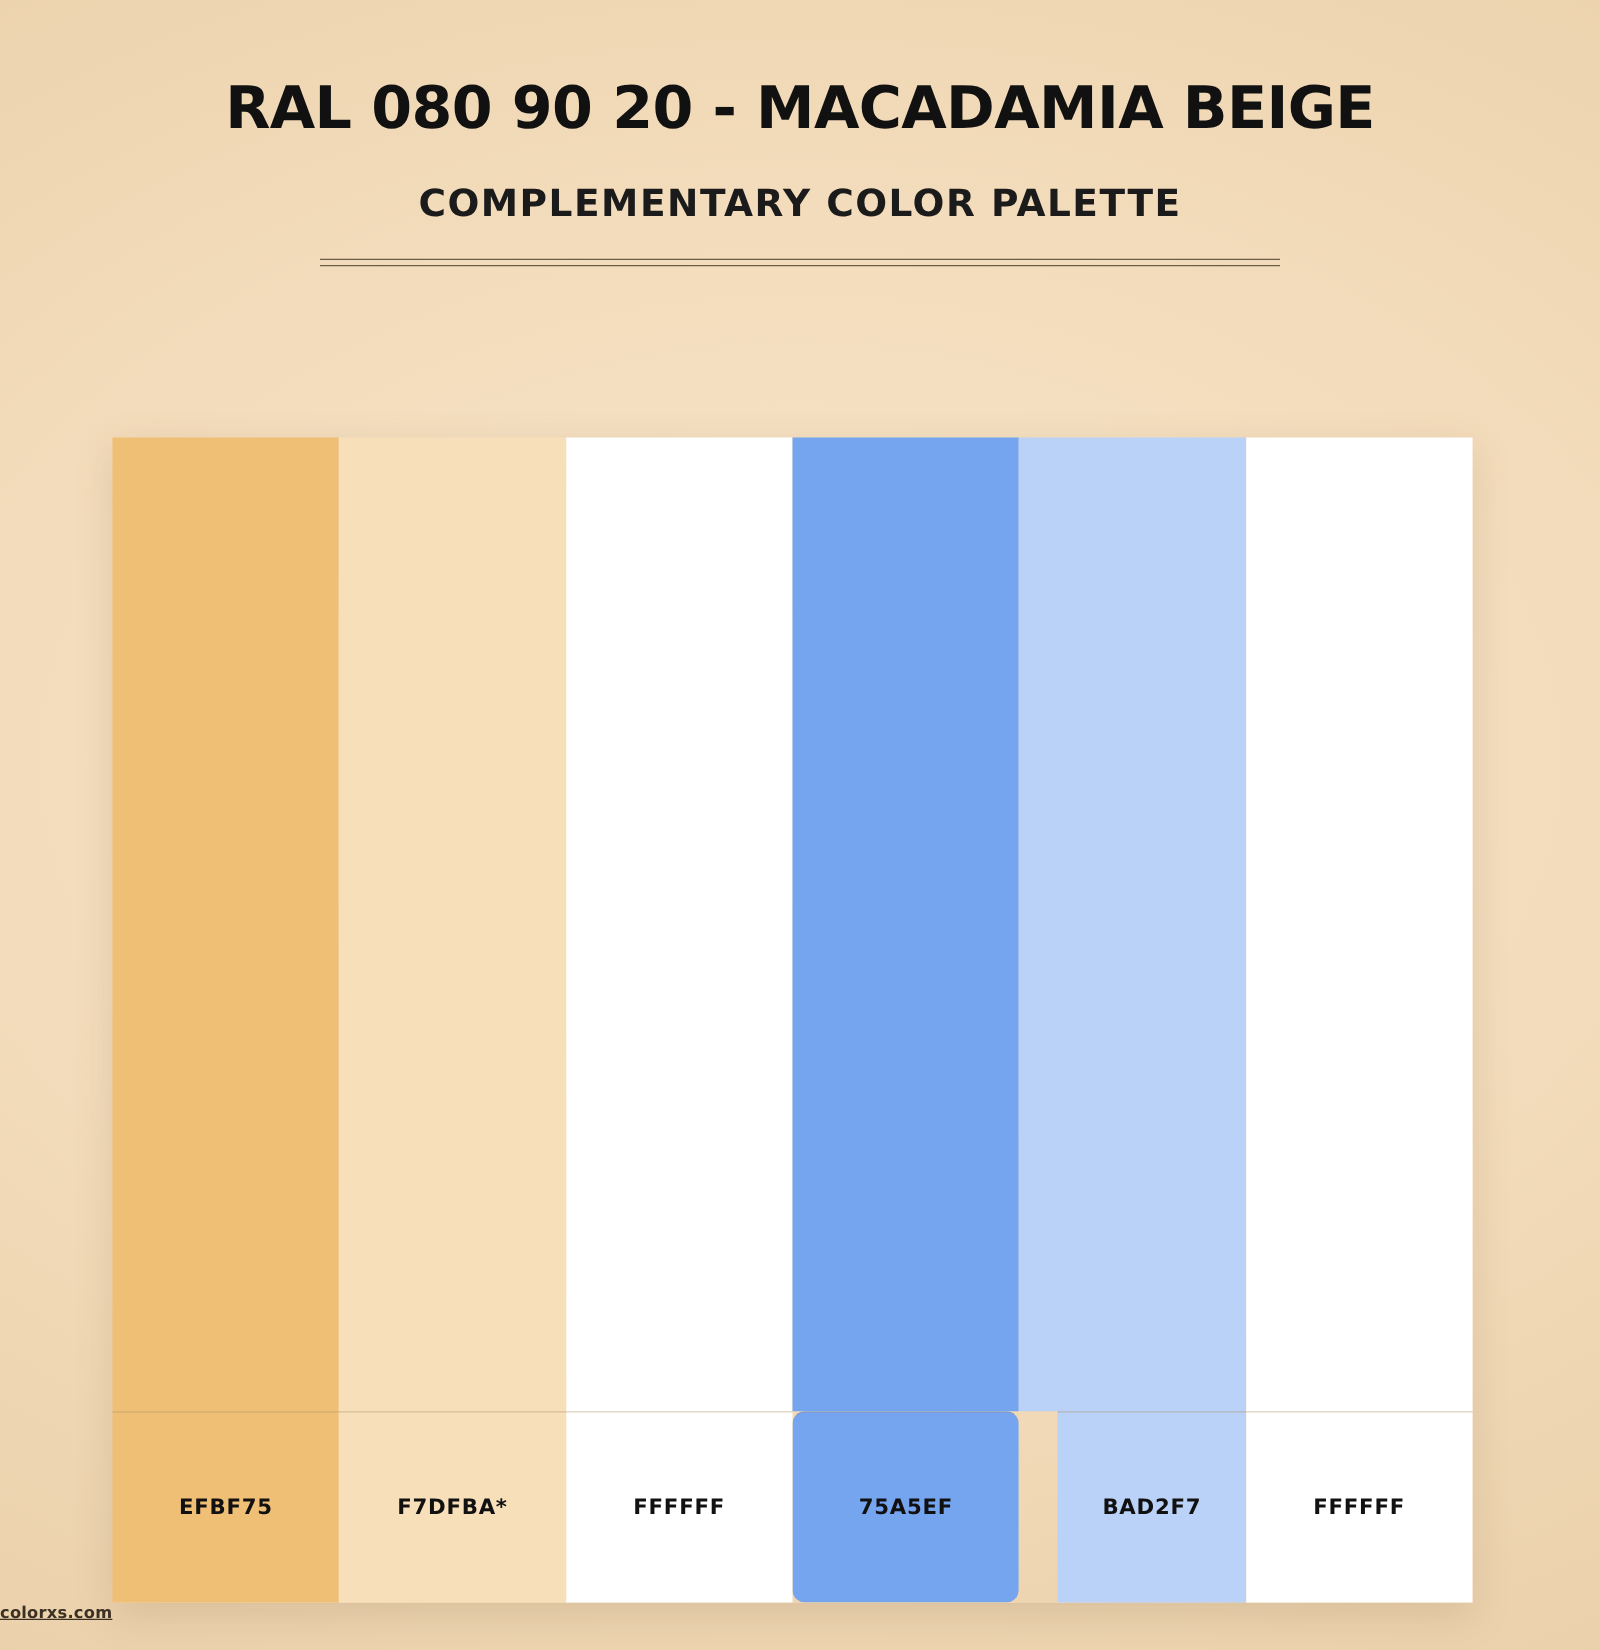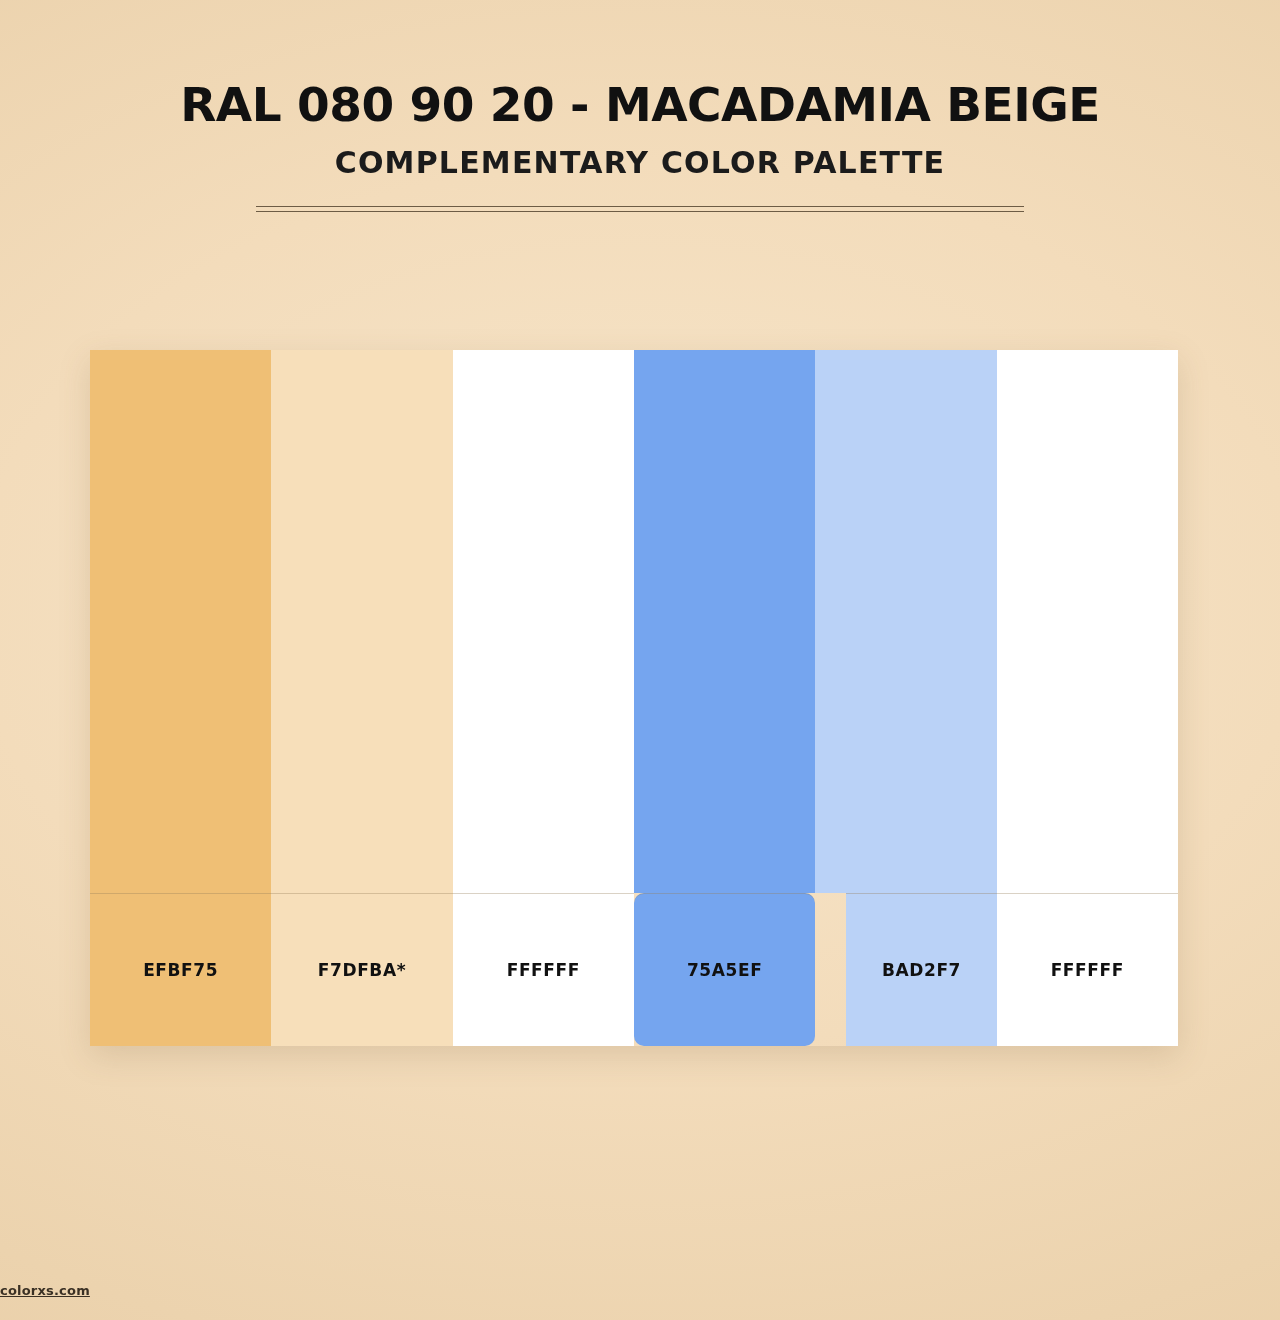--- a/index.html
+++ b/index.html
@@ -14,34 +14,34 @@
     overflow: hidden;
     position: relative;
   }
   .page {
     position: absolute;
     inset: 0;
     background:
       radial-gradient(ellipse 115% 75% at 50% 46%, #f7e6cb 0%, #f3dcbb 45%, #ecd3ae 78%, #e8cda6 100%);
   }
   .header {
-    padding-top: 80px;
+    padding-top: 62px;
     text-align: center;
   }
   .title {
     font-size: 47px;
     font-weight: 700;
     letter-spacing: -0.5px;
     color: #111111;
     line-height: 1.05;
     margin: 0;
     font-family: "DejaVu Sans", sans-serif;
   }
   .subtitle {
-    margin-top: 16px;
+    margin-top: 35px;
     font-size: 30px;
     font-weight: 700;
     letter-spacing: 1.2px;
     color: #1b1b1b;
     font-family: "DejaVu Sans", sans-serif;
   }
   .divider-wrap {
     margin-top: 26px;
     display: flex;
     justify-content: center;
@@ -51,21 +51,21 @@
     height: 4px;
     border-top: 1px solid #6d5c45;
     border-bottom: 1px solid #6d5c45;
   }
 
   .palette-wrap {
     position: absolute;
     left: 90px;
     top: 350px;
     width: 1088px;
-    height: 696px;
+    height: 932px;
     box-shadow: 0 10px 30px rgba(120, 95, 60, 0.18);
   }
   .palette {
     display: flex;
     width: 100%;
     height: 100%;
   }
   .swatch {
     flex: 1 1 0;
     position: relative;

